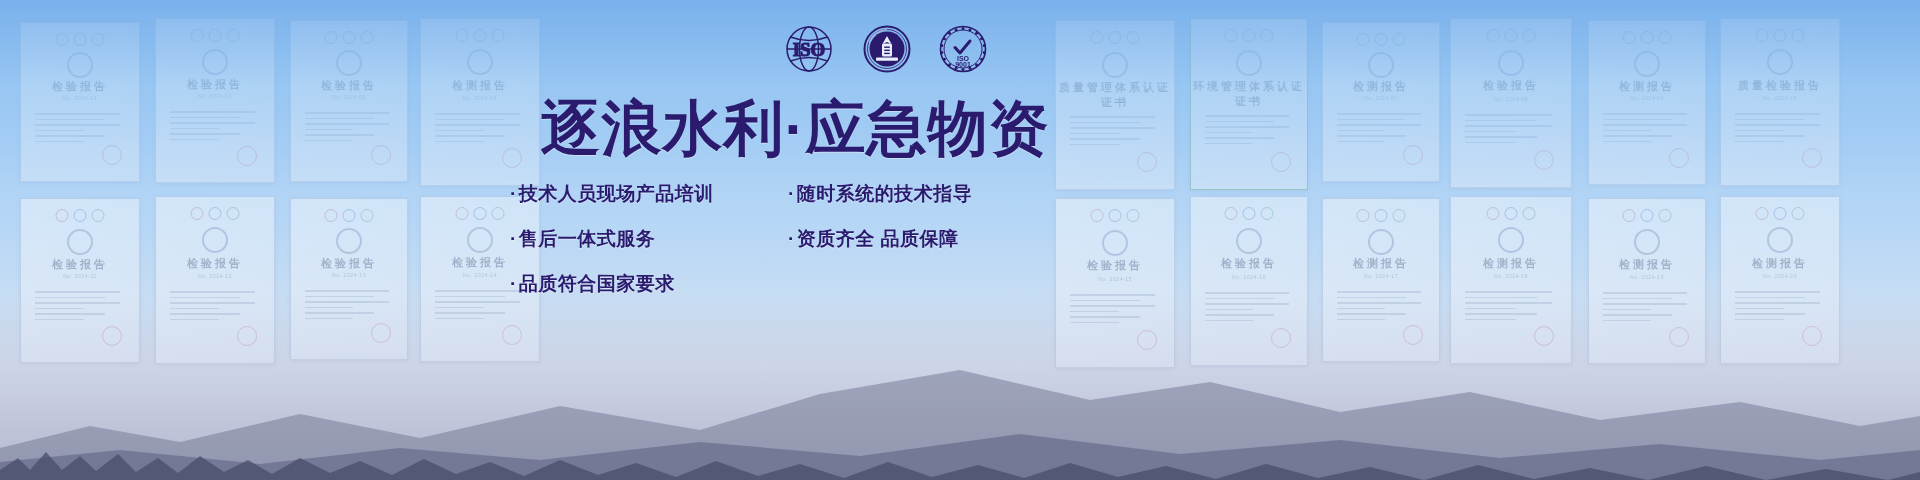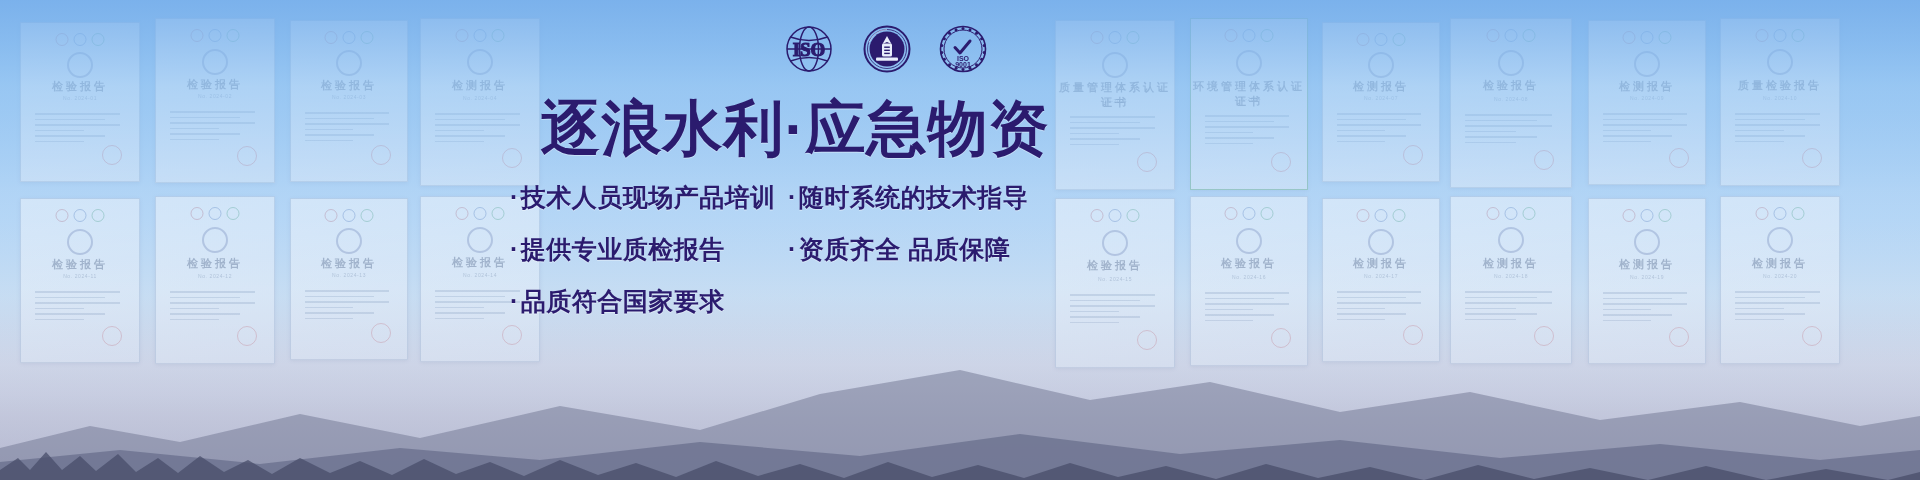--- a/index.html
+++ b/index.html
@@ -125,21 +125,21 @@
     white-space:nowrap;
   }
 
   .bullets {
     margin-top:22px;
     display:grid;
     grid-template-columns:278px 262px;
     row-gap:19px;
   }
   .bullet {
-    font-size:25px;
+    font-size:19px;
     font-weight:700;
     color:#2b1b6e;
     white-space:nowrap;
     letter-spacing:.5px;
     text-shadow:0 1px 0 rgba(255,255,255,.4);
   }
   .bullet .dot { margin-right:2px; }
 </style>
 </head>
 <body>
@@ -608,19 +608,19 @@
       </svg>
 
     </div>
 
     <div class="title">逐浪水利·应急物资</div>
 
 
     <div class="bullets">
         <div class="bullet"><span class="dot">·</span><span>技术人员现场产品培训</span></div>
         <div class="bullet"><span class="dot">·</span><span>随时系统的技术指导</span></div>
-        <div class="bullet"><span class="dot">·</span><span>提供专业质检报告</span></div>
+        <div class="bullet"><span class="dot">·</span><span>售后一体式服务</span></div>
         <div class="bullet"><span class="dot">·</span><span>资质齐全 品质保障</span></div>
         <div class="bullet"><span class="dot">·</span><span>品质符合国家要求</span></div>
       </div>
 
   </div>
 </div>
 
 </body></html>

